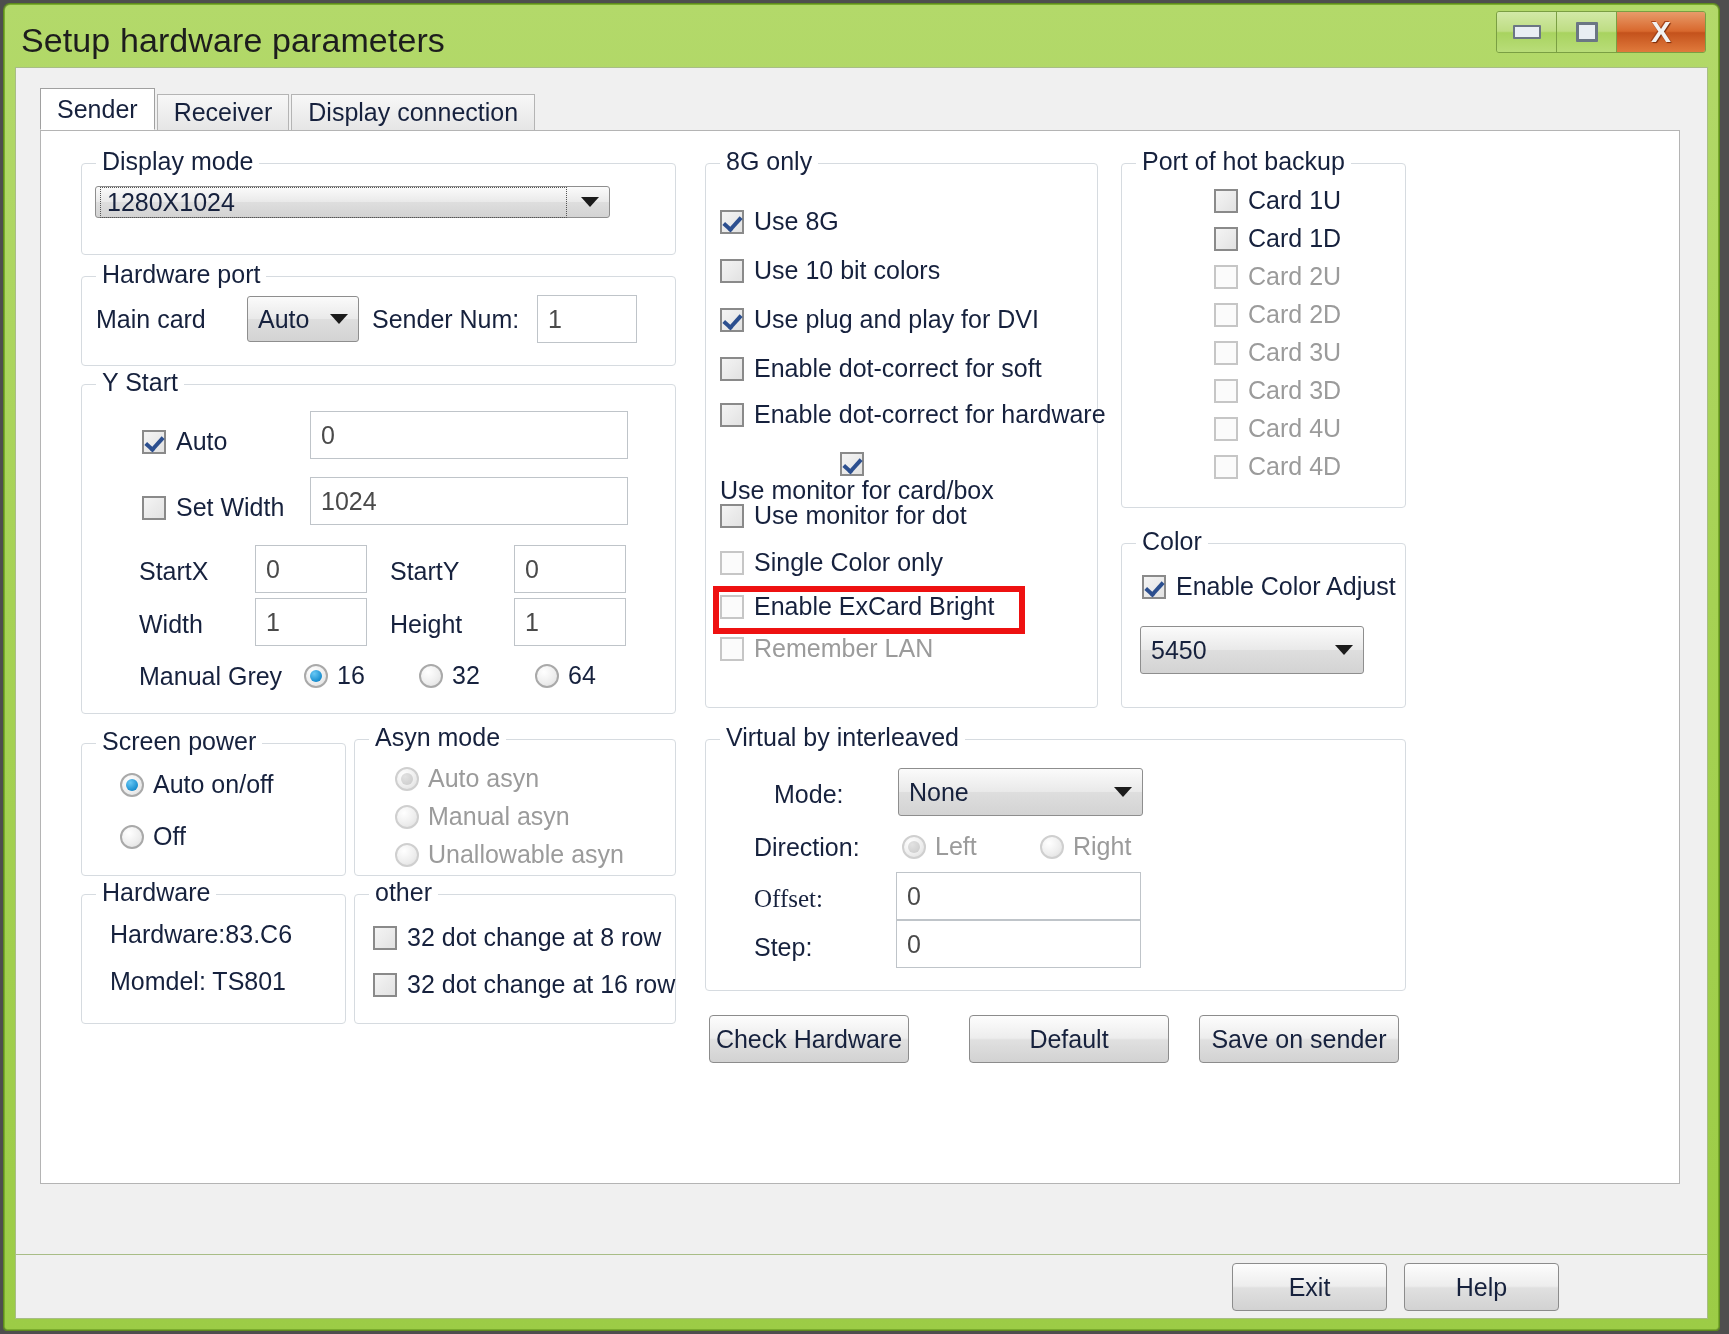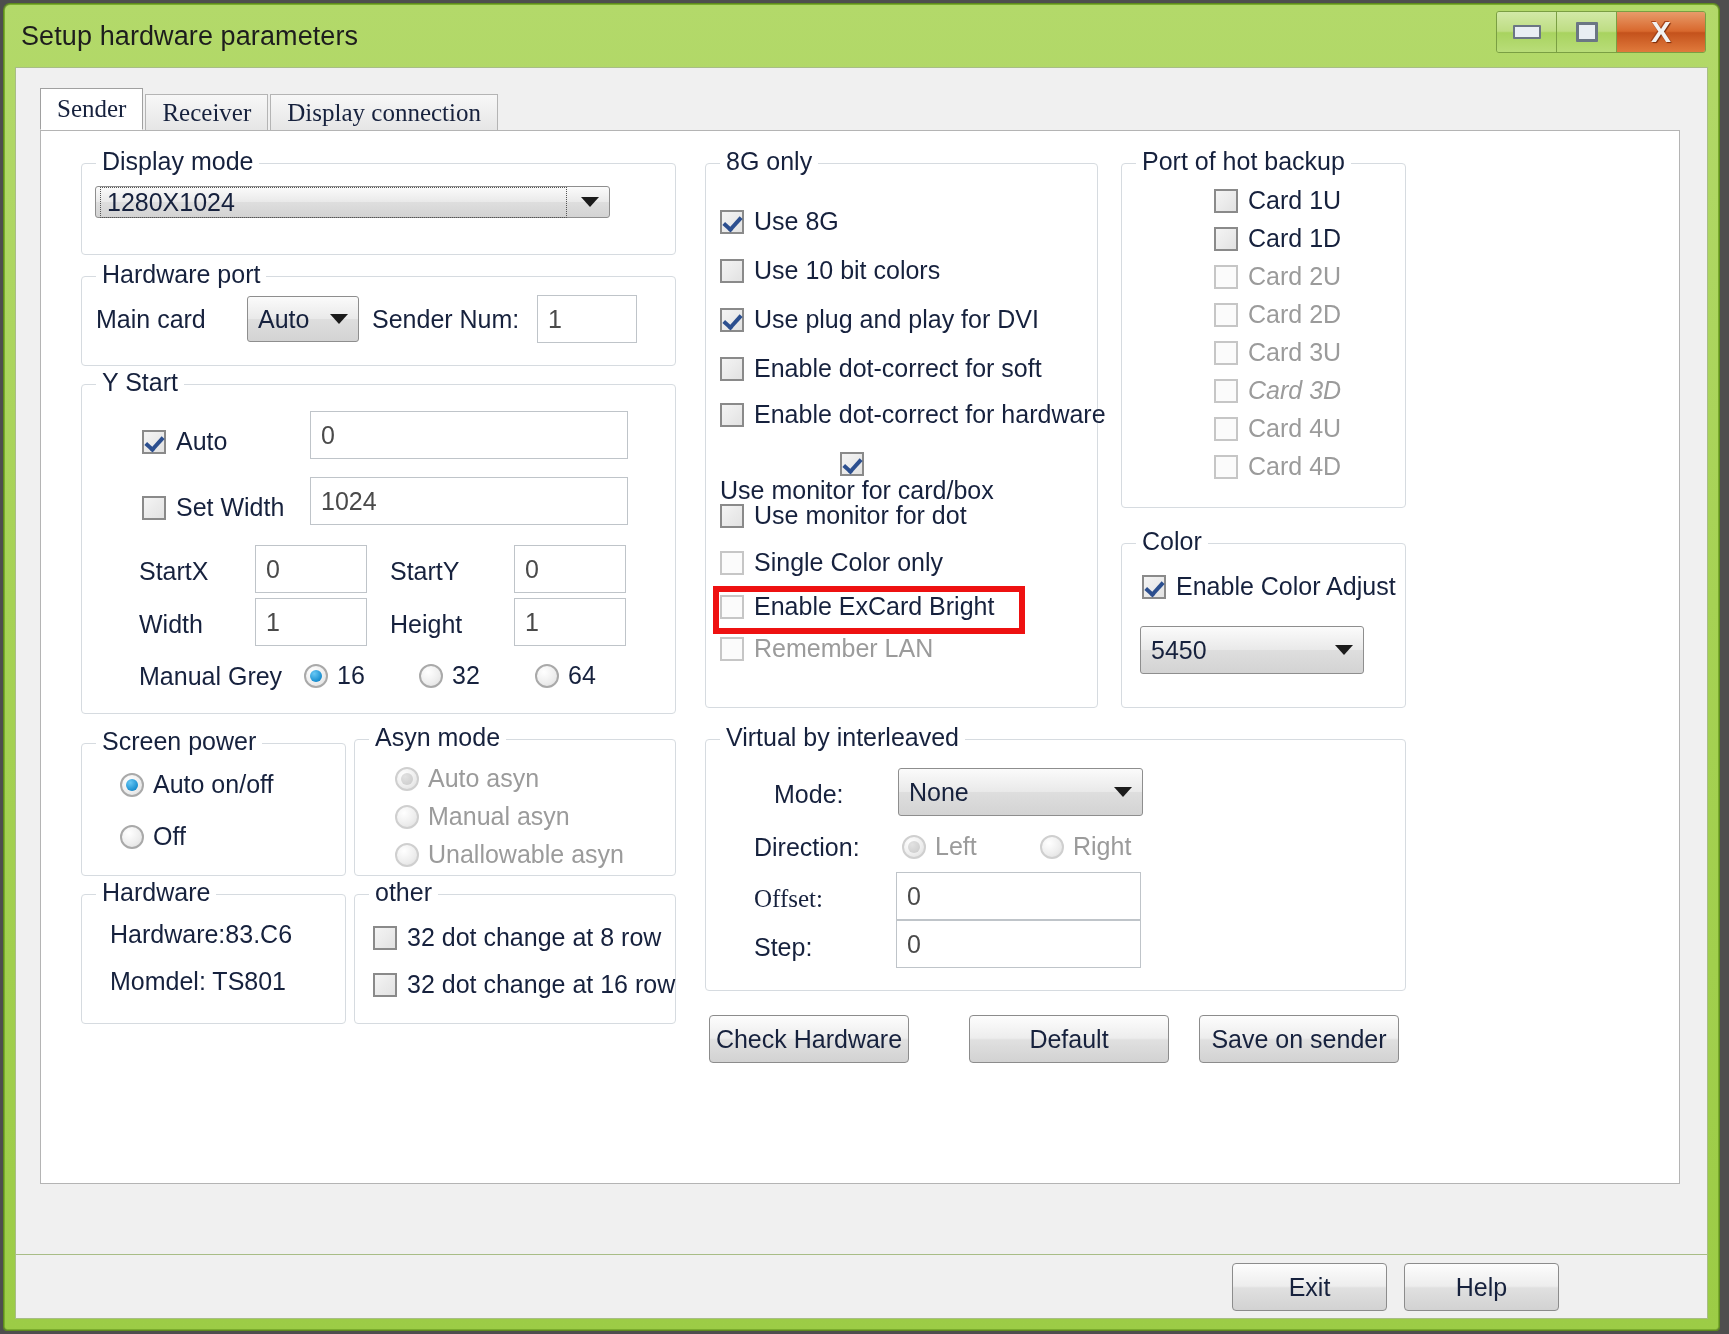--- a/index.html
+++ b/index.html
@@ -28,21 +28,21 @@
     box-shadow: 0 0 0 1px #5d8a1d;
   }
   .titlebar {
     position: relative;
     height: 62px;
   }
   .title-text {
     position: absolute;
     left: 16px;
     top: 16px;
-    font-size: 27px;
+    font-size: 34px;
     color: #1d1d1d;
     letter-spacing: 0.1px;
     white-space: nowrap;
   }
   .win-buttons {
     position: absolute;
     right: 12px;
     top: 6px;
     display: flex;
     height: 40px;
@@ -100,21 +100,20 @@
   }
 
   
   .tabstrip {
     position: absolute;
     left: 24px;
     top: 22px;
     height: 40px;
     display: flex;
     align-items: flex-end;
-    font-family: Liberation Serif, serif;
   }
   .tab {
     height: 36px;
     padding: 0 16px;
     display: flex;
     align-items: center;
     font-size: 25px;
     color: #16213d;
     background: linear-gradient(180deg, #f7f7f7 0%, #e6e6e6 100%);
     border: 1px solid #b4b4b4;
@@ -524,21 +523,21 @@
           <span class="txt">Card 2U</span>
         </div>
         <div class="cb dim" style="left:92px; top:136px;">
           <span class="box"></span>
           <span class="txt">Card 2D</span>
         </div>
         <div class="cb dim" style="left:92px; top:174px;">
           <span class="box"></span>
           <span class="txt">Card 3U</span>
         </div>
-        <div class="cb dim" style="left:92px; top:212px;font-style:italic;">
+        <div class="cb dim" style="left:92px; top:212px;">
           <span class="box"></span>
           <span class="txt">Card 3D</span>
         </div>
         <div class="cb dim" style="left:92px; top:250px;">
           <span class="box"></span>
           <span class="txt">Card 4U</span>
         </div>
         <div class="cb dim" style="left:92px; top:288px;">
           <span class="box"></span>
           <span class="txt">Card 4D</span>

